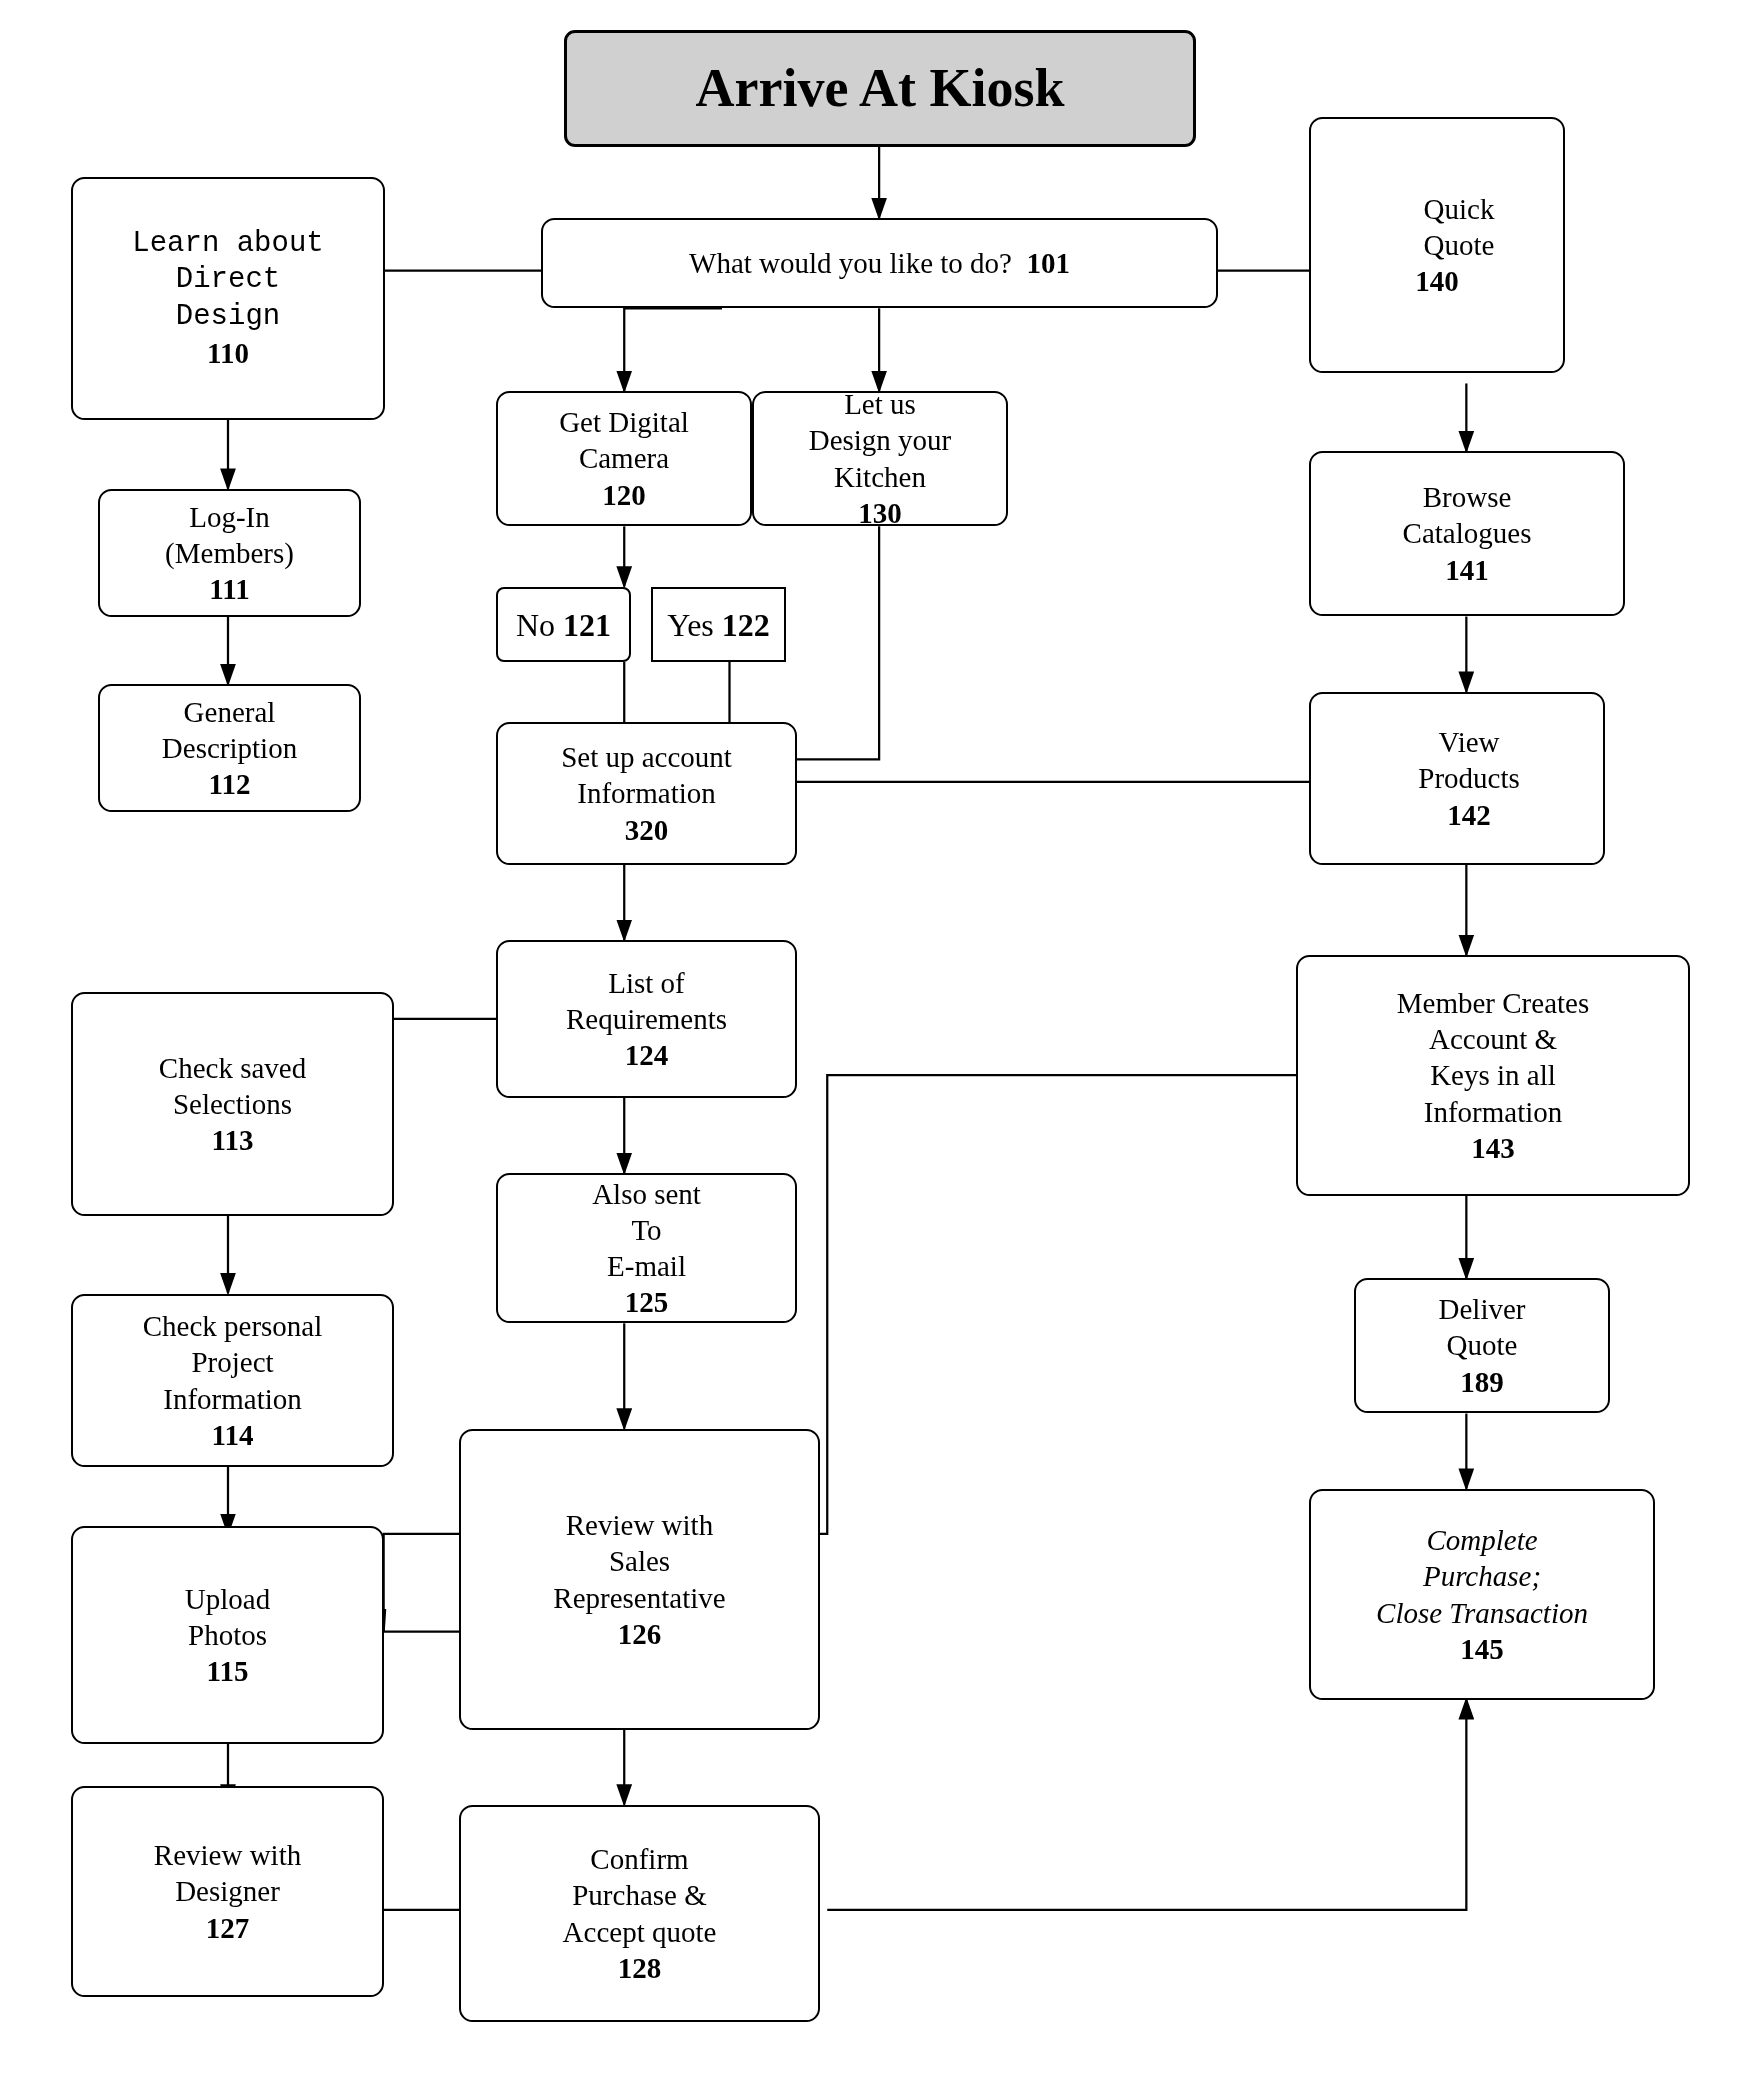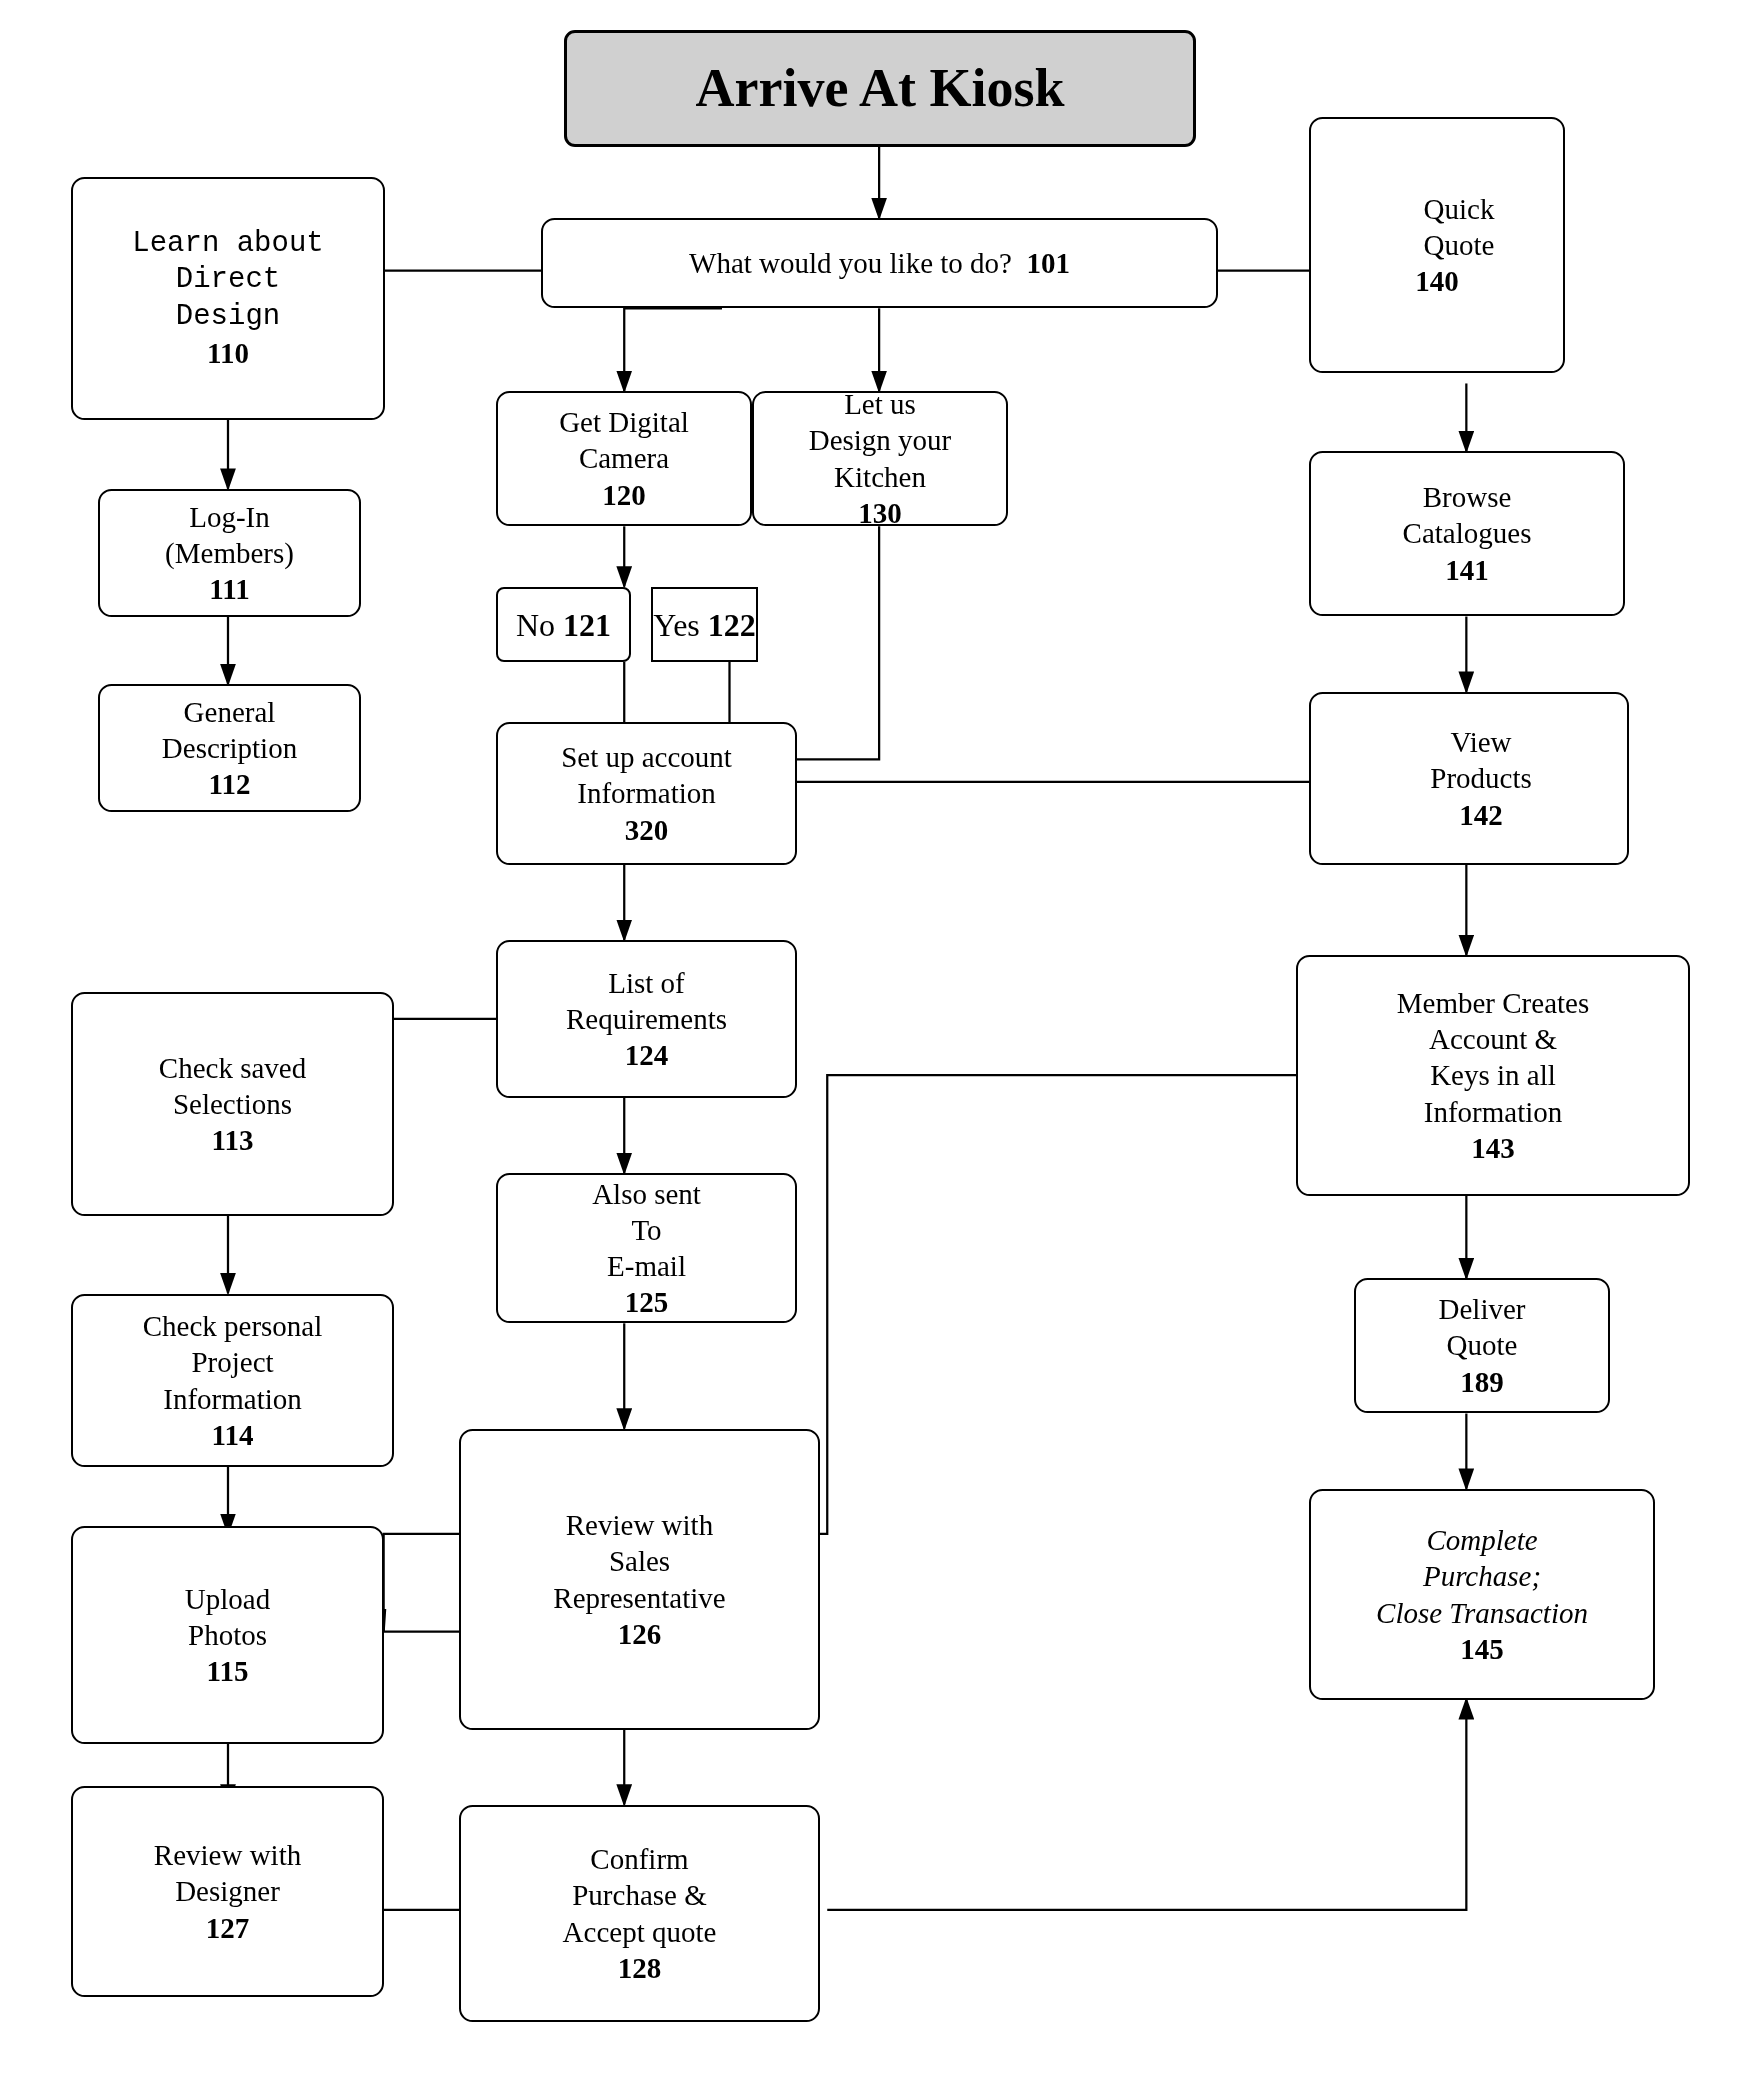--- a/index.html
+++ b/index.html
@@ -199,21 +199,21 @@
   <div class="node node-rounded" style="left:496px; top:391px; width:256px; height:135px;">
     <span class="node-label" style="white-space:pre-line;">Get Digital
 Camera</span>
     <span class="node-number">120</span>
   </div>
 
   <div class="node node-rect" style="left:496px; top:587px; width:135px; height:75px; border-radius:8px;">
     <span style="font-size:32px;"><span>No</span> <strong>121</strong></span>
   </div>
 
-  <div class="node node-rect" style="left:651px; top:587px; width:107px; height:75px; border-radius:0;">
+  <div class="node node-rect" style="left:651px; top:587px; width:135px; height:75px; border-radius:0;">
     <span style="font-size:32px;"><span>Yes</span> <strong>122</strong></span>
   </div>
 
   <div class="node node-rounded" style="left:752px; top:391px; width:256px; height:135px;">
     <span class="node-label" style="white-space:pre-line;">Let us
 Design your
 Kitchen</span>
     <span class="node-number">130</span>
   </div>
 
@@ -255,21 +255,21 @@
 Quote</span>
     <span class="node-number">140</span>
   </div>
 
   <div class="node node-rounded" style="left:1309px; top:451px; width:316px; height:165px;">
     <span class="node-label" style="white-space:pre-line;">Browse
 Catalogues</span>
     <span class="node-number">141</span>
   </div>
 
-  <div class="node node-rounded" style="left:1309px; top:692px; width:320px; height:173px;padding-left:24px;">
+  <div class="node node-rounded" style="left:1309px; top:692px; width:296px; height:173px;padding-left:24px;">
     <span class="node-label" style="white-space:pre-line;">View
 Products</span>
     <span class="node-number">142</span>
   </div>
 
   <div class="node node-rounded" style="left:1296px; top:955px; width:394px; height:241px;">
     <span class="node-label" style="white-space:pre-line;">Member Creates
 Account &amp;
 Keys in all
 Information</span>

